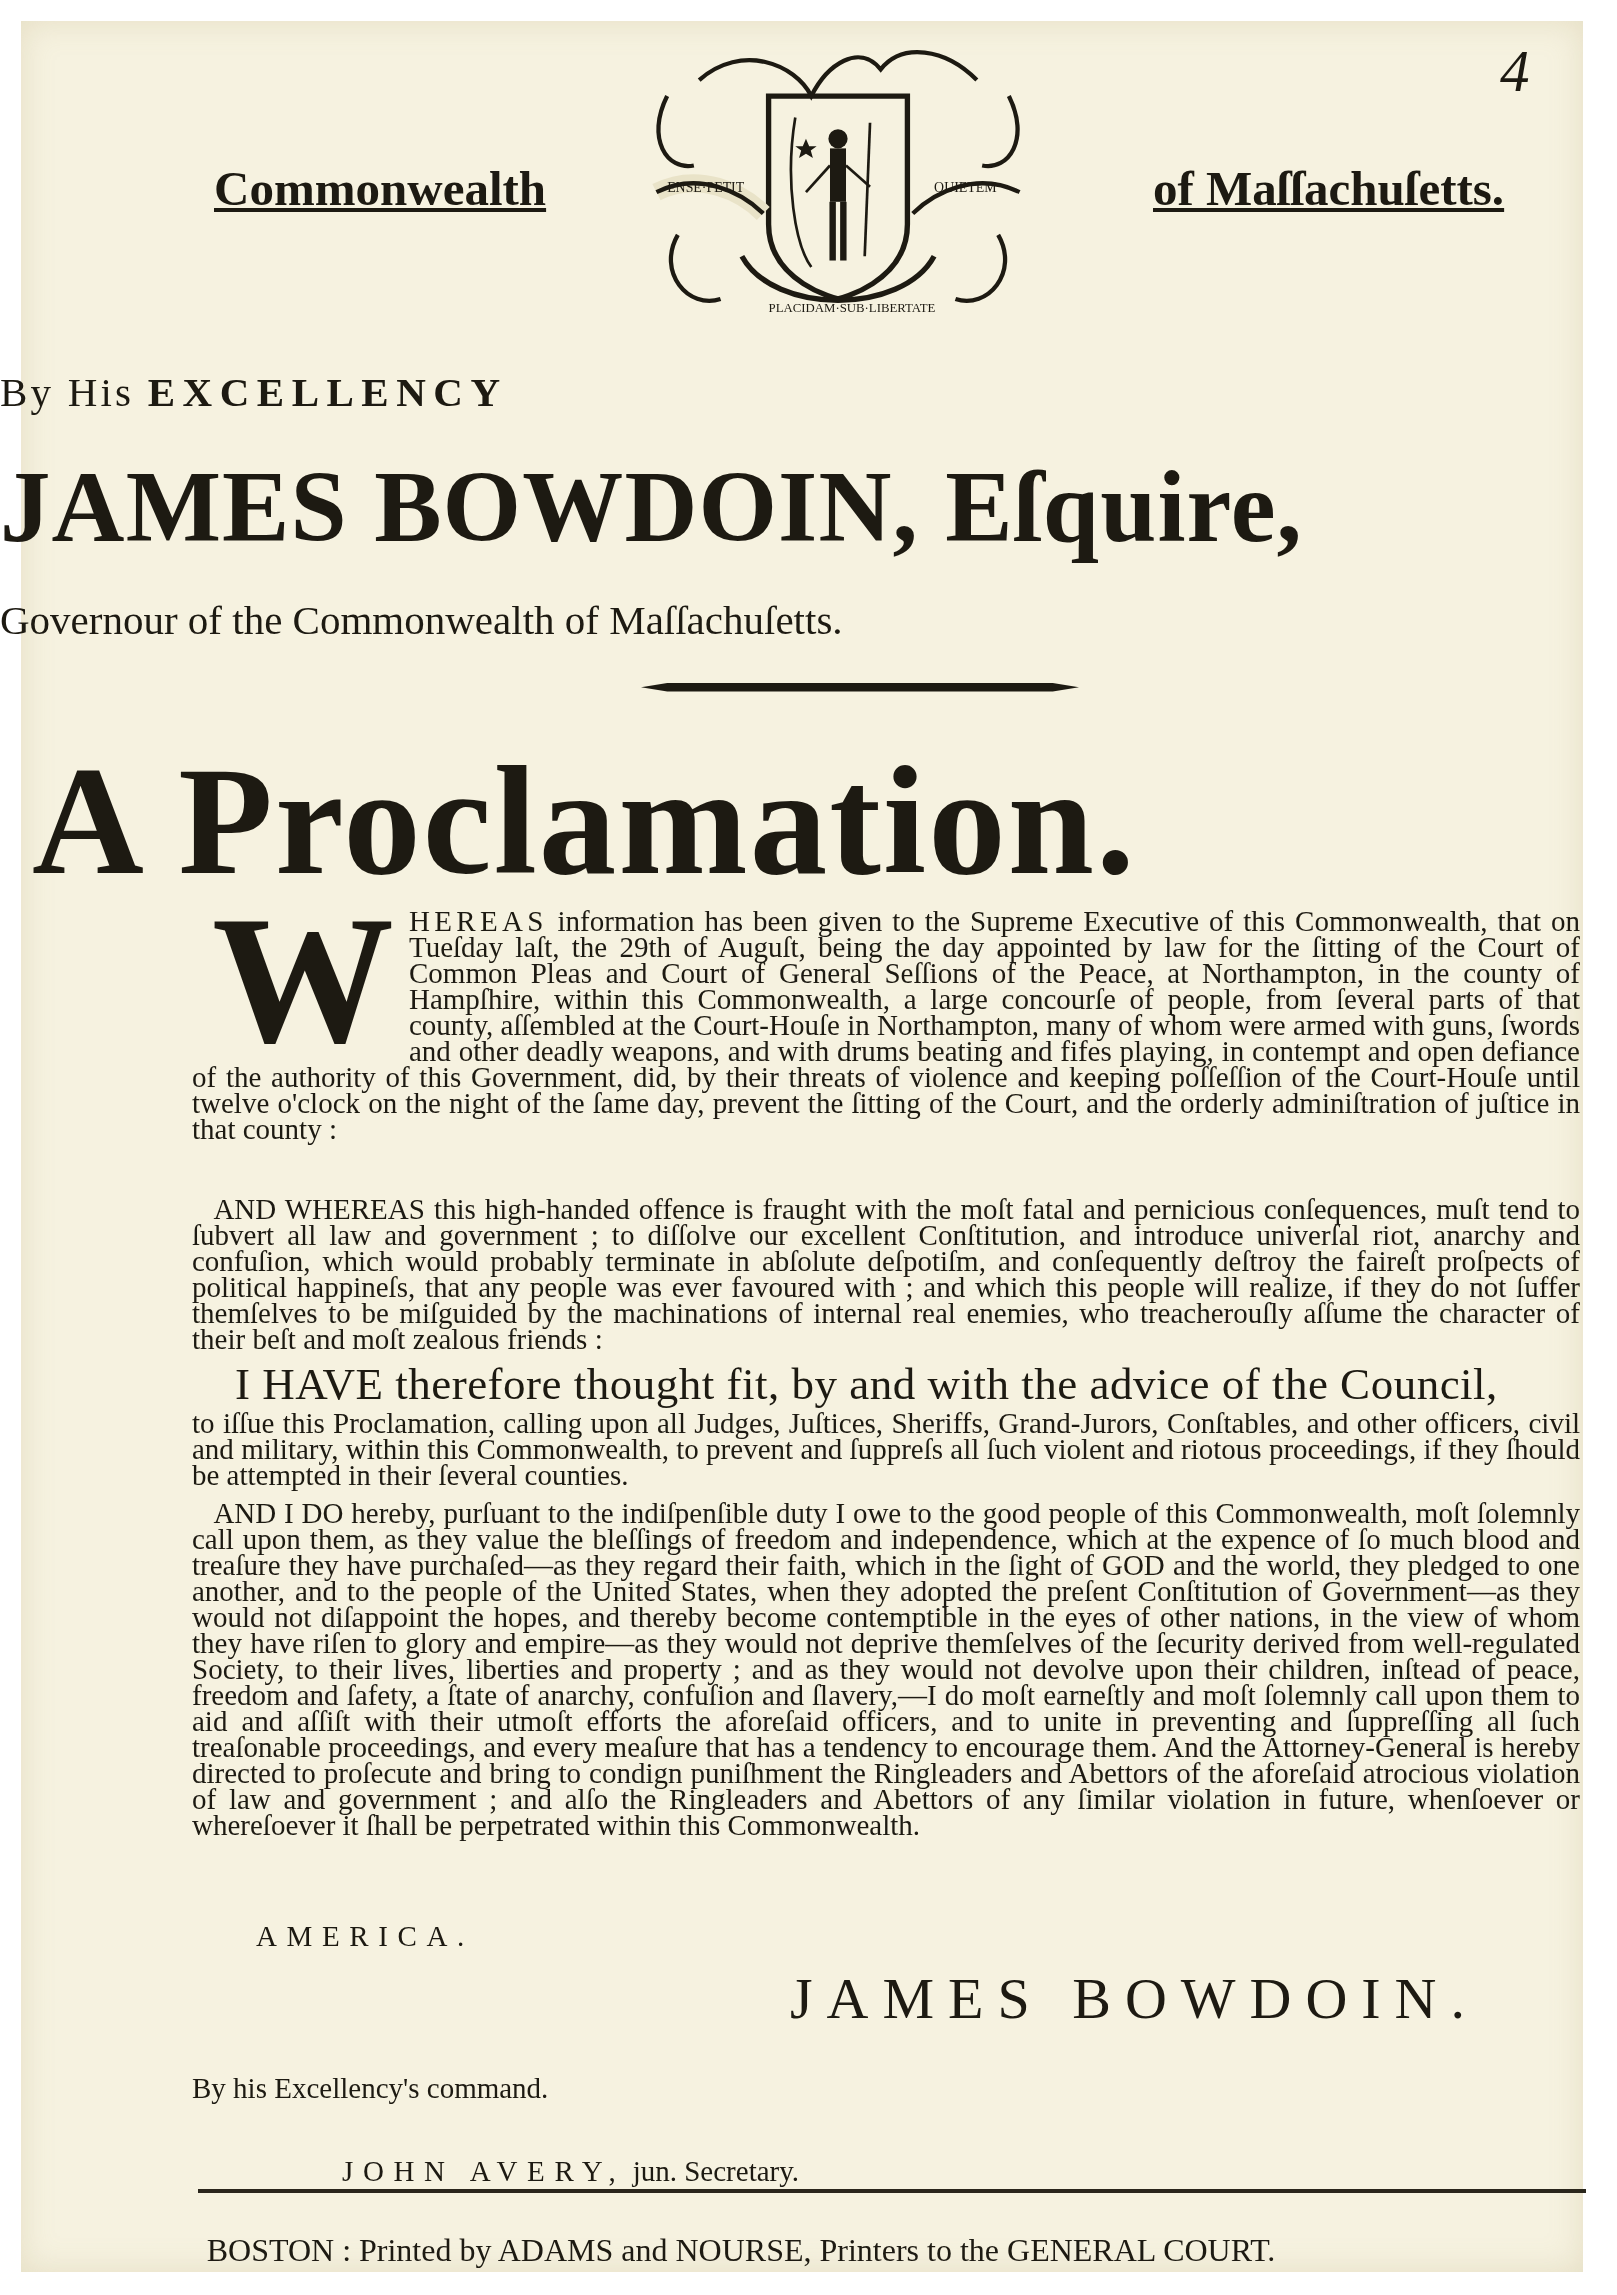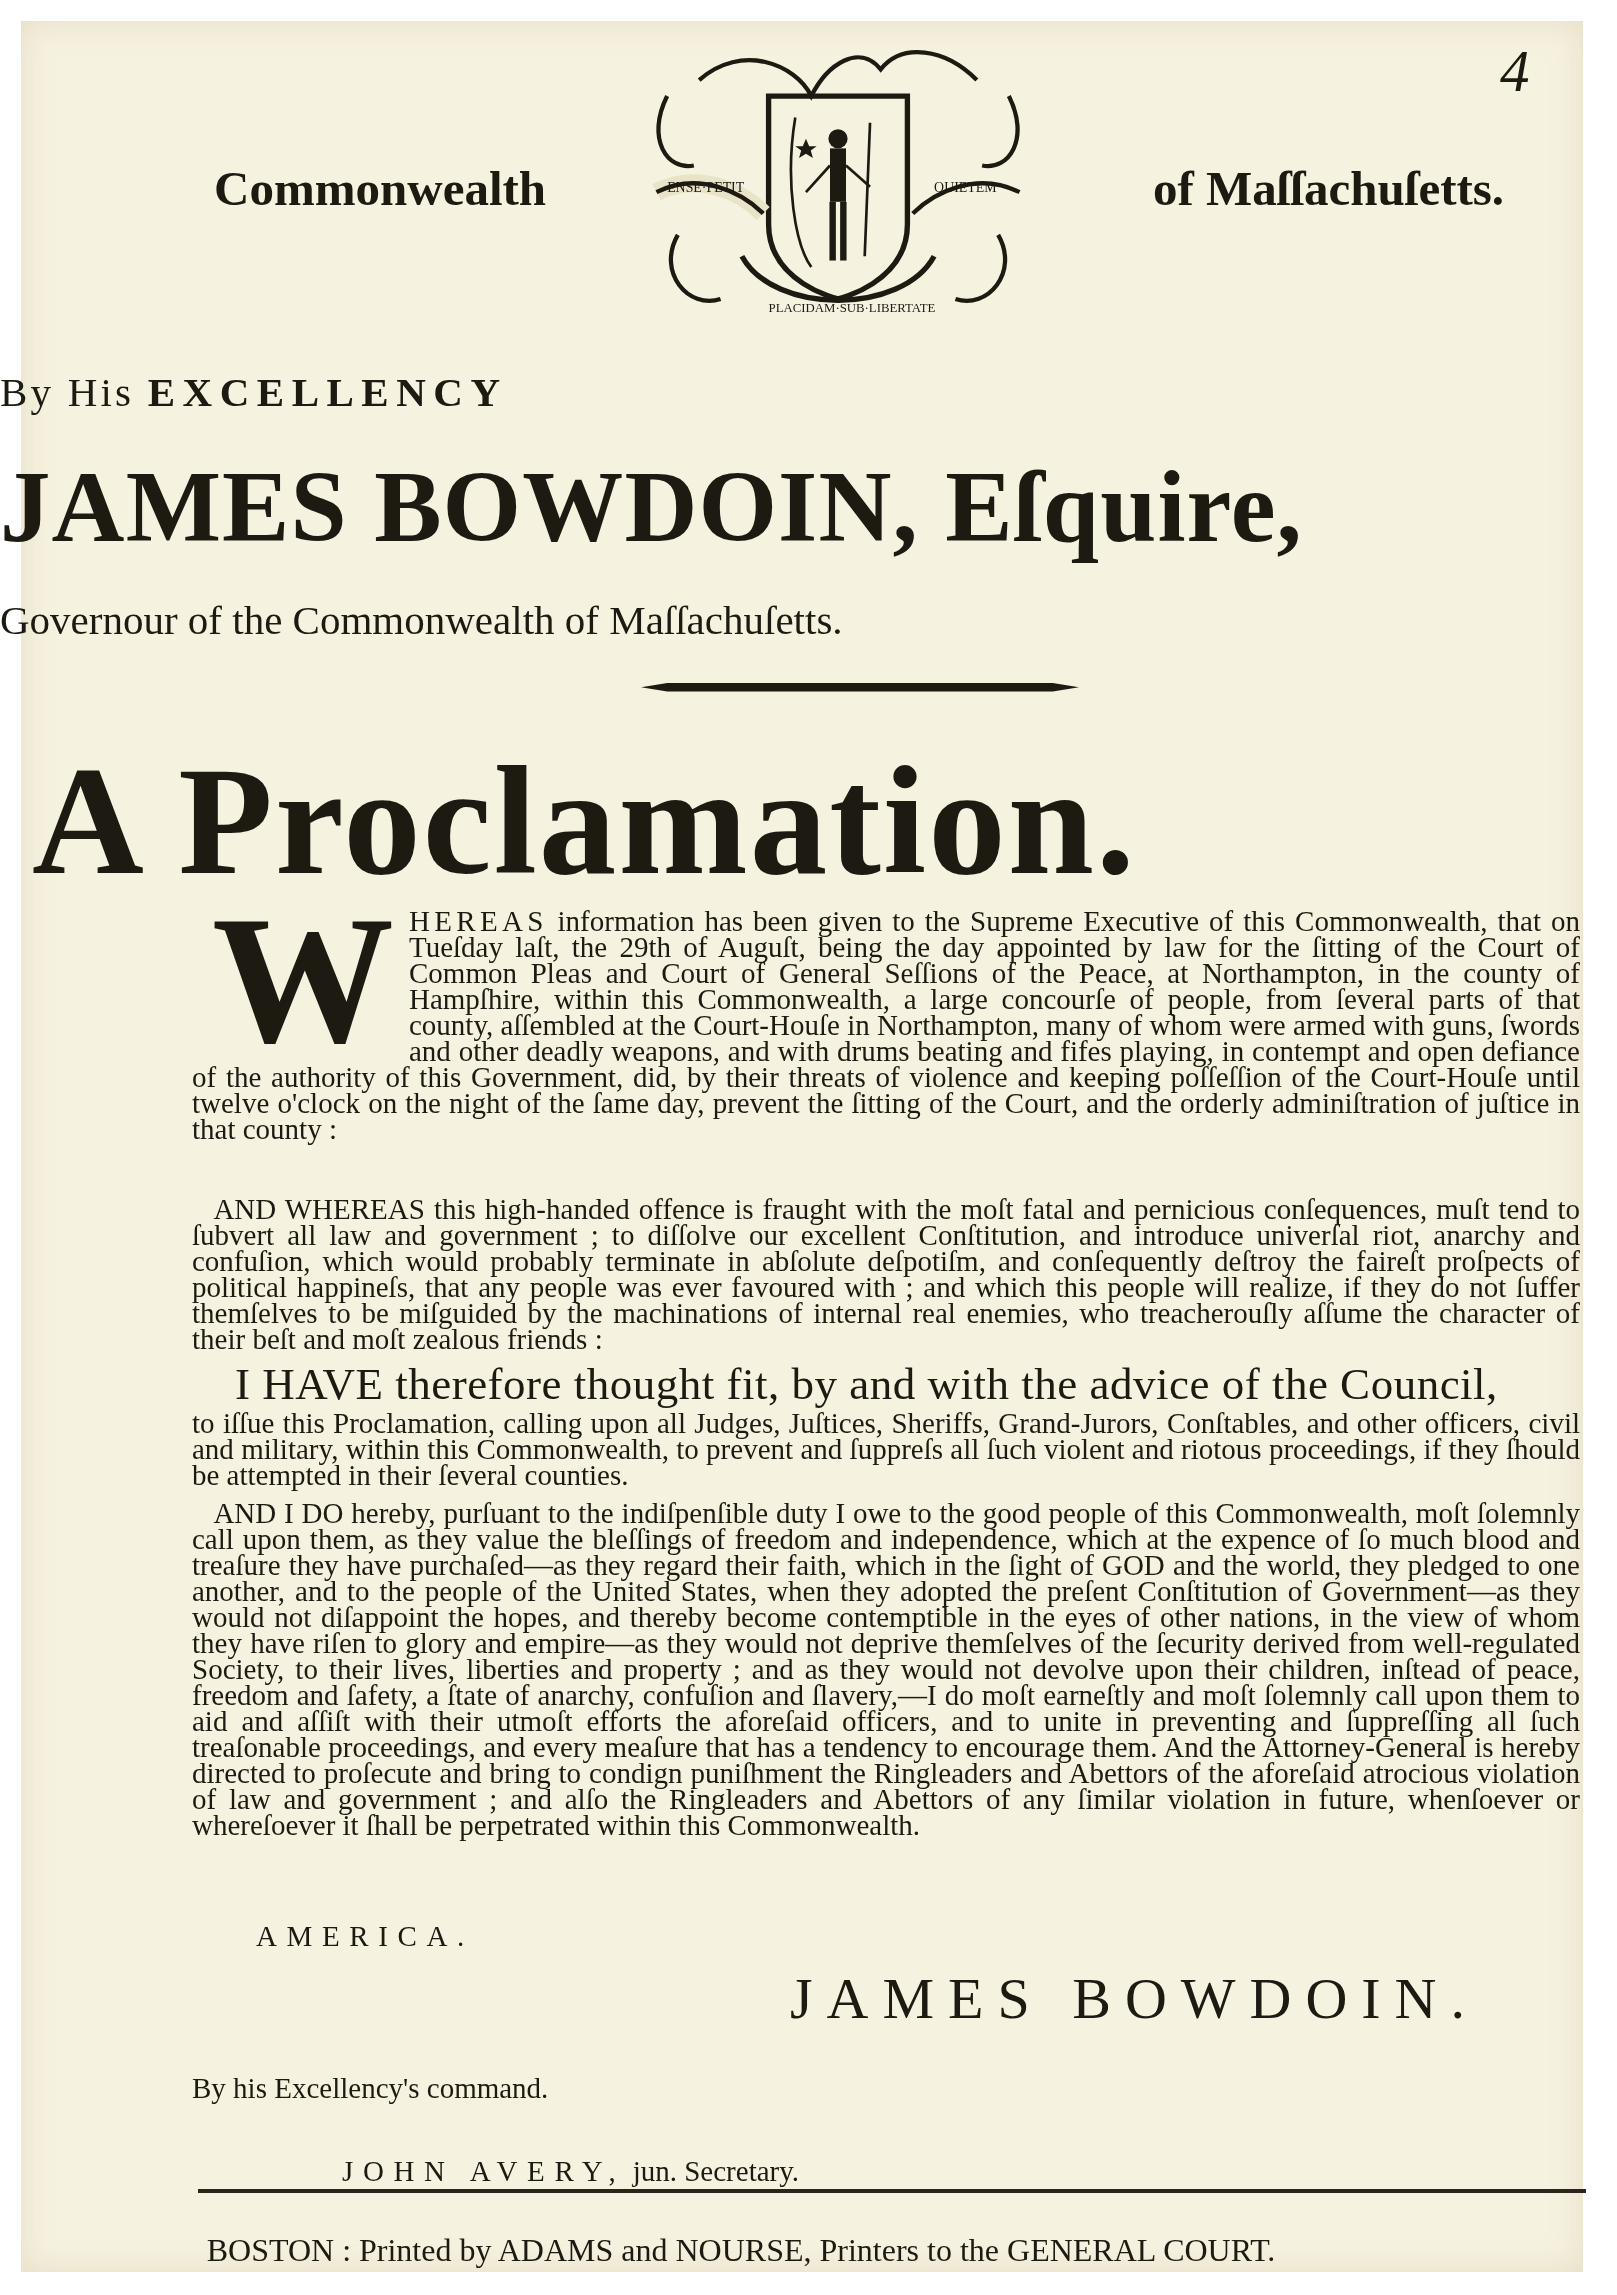--- a/index.html
+++ b/index.html
@@ -1,21 +1,21 @@
 <!DOCTYPE html>
 <html style="font-size:8.5px"><head>
 <meta charset="utf-8">
 <style>
   html, body { margin:0; padding:0; background:#ffffff; }
   body { width:1618px; height:2295px; position:relative; overflow:hidden;
          font-family:"Liberation Serif","DejaVu Serif",serif; color:#1d1a12; }
   .paper { position:absolute; left:21.4px; top:21.4px; width:1562px; height:2251px;
            background:#f6f2e0; box-shadow: inset 0 0 32px rgba(180,165,110,0.25); }
   .pagenum { position:absolute; left:1500px; top:37px; font-size:59px; font-style:italic; }
-  .hdr-row { position:absolute; top:160px; font-size:49px; font-weight:bold; }
+  .hdr-row { position:absolute; top:160px; font-size:49px; font-weight:bold;text-decoration:underline; }
   .hdr-left { left:214px; }
   .hdr-right { left:1153px; }
   .seal { position:absolute; left:635px; top:32px; width:406px; height:299px; }
   .center { position:absolute; left:0; width:1618px; }
   .by-his { top:368px; font-size:41px; letter-spacing:3.2px; }
   .by-his .sc { letter-spacing:7.5px; font-weight:bold; }
   .gov-name { top:449px; font-size:101px; font-weight:bold; letter-spacing:1.1px; }
   .gov-title { top:596px; font-size:41px; }
   .divider { position:absolute; left:641px; top:683px; width:438px; height:8.5px;
              background:#1d1a12; clip-path:polygon(0 50%, 6% 0, 94% 0, 100% 50%, 94% 100%, 6% 100%); }

